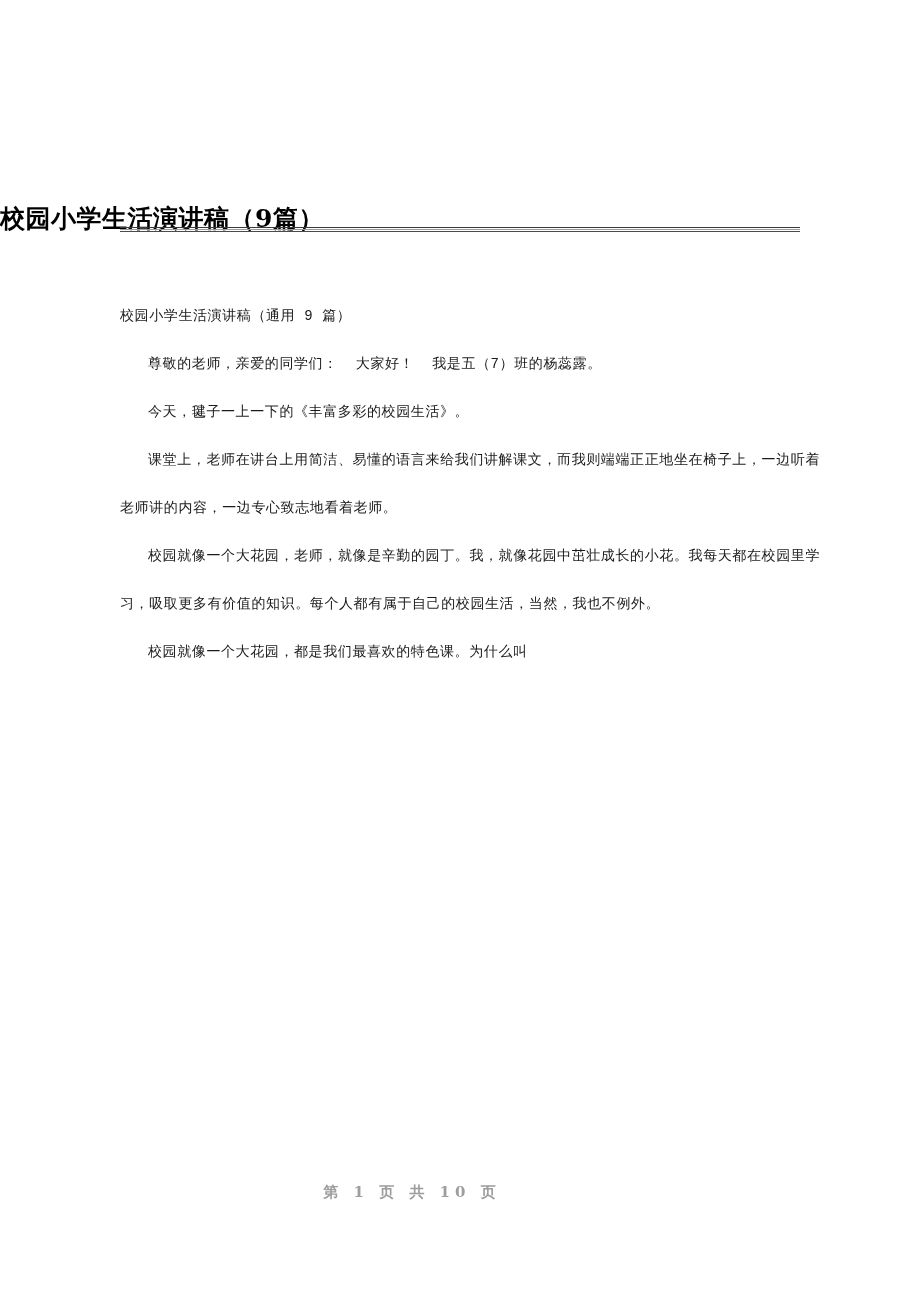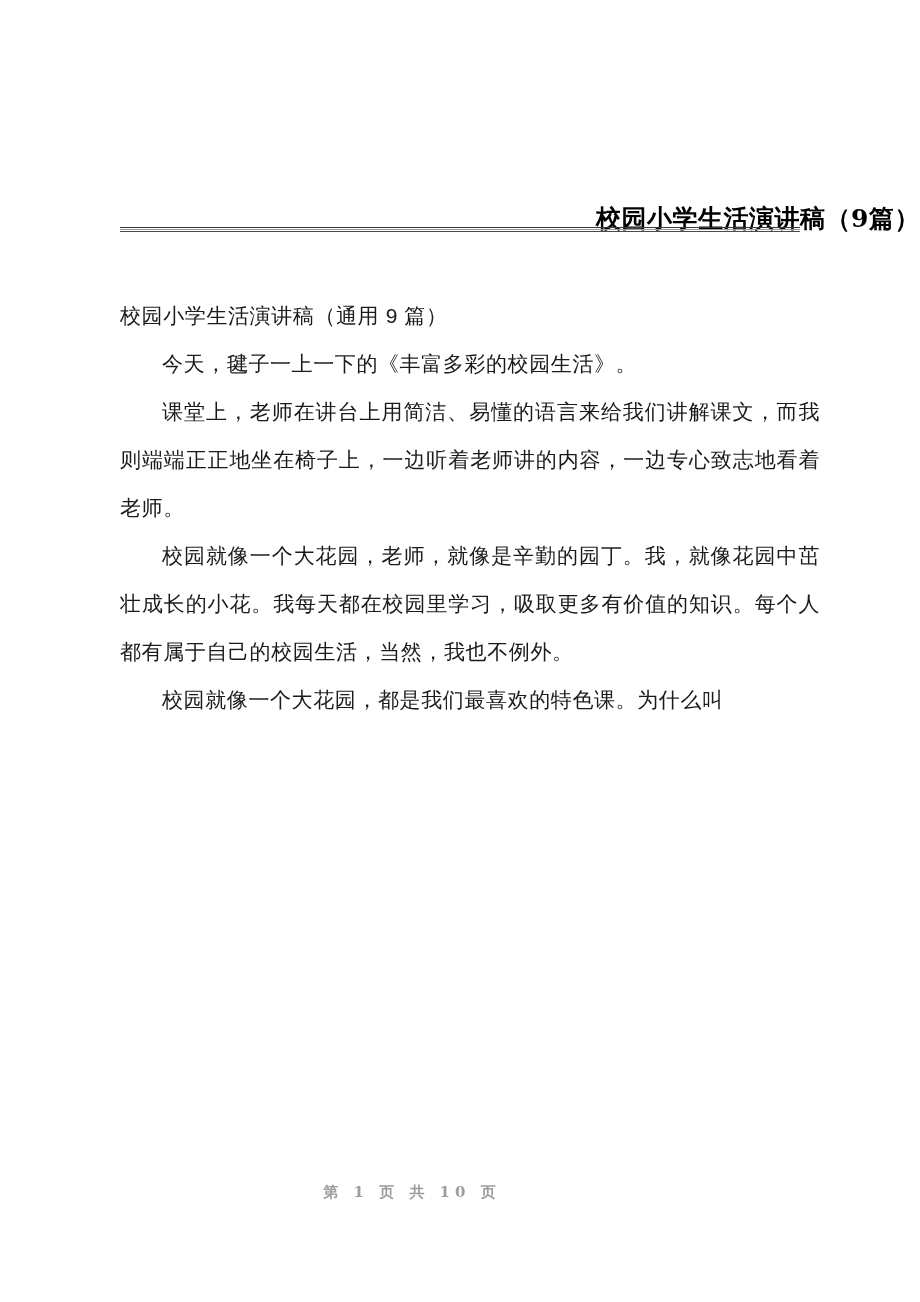--- a/index.html
+++ b/index.html
@@ -16,21 +16,21 @@
     overflow: hidden;
     font-family: "DejaVu Serif", "Liberation Serif", serif;
   }
 
   
   .doc-title {
     position: absolute;
     left: 0;
     top: 186px;
     width: 920px;
-    text-align: right;
+    text-align: left;
     font-family: "DejaVu Serif", "Liberation Serif", serif;
     font-weight: 700;
     font-size: 25px;
     line-height: 32px;
     letter-spacing: 0.5px;
     color: #000000;
     white-space: nowrap;
   }
 
   
@@ -63,22 +63,22 @@
   
   .body-area {
     position: absolute;
     left: 120px;
     top: 292px;
     width: 700px;
   }
 
   p.para {
     margin: 0;
-    font-family: Liberation Sans, sans-serif;
-    font-size: 21px;
+    font-family: Liberation Mono, monospace;
+    font-size: 14px;
     line-height: 48px;
     color: #1a1a1a;
     text-align: justify;
     text-justify: inter-ideograph;
     letter-spacing: 0.6px;
     word-break: break-all;
     white-space: pre-wrap;
   }
 
   p.indent-2 { text-indent: 2em; }
@@ -110,20 +110,21 @@
     <div class="line-top"></div>
     <div class="line-mid"></div>
     <div class="line-bottom"></div>
   </div>
 
   <div class="body-area">
 
     <p class="para indent-0">校园小学生活演讲稿（通用 9 篇）</p>
 
 
+    <p class="para indent-2">尊敬的老师，亲爱的同学们：  大家好！  我是五（7）班的杨蕊露。</p>
 
     <p class="para indent-2">今天，毽子一上一下的《丰富多彩的校园生活》。</p>
 
     <p class="para indent-2">课堂上，老师在讲台上用简洁、易懂的语言来给我们讲解课文，而我则端端正正地坐在椅子上，一边听着老师讲的内容，一边专心致志地看着老师。</p>
 
     <p class="para indent-2">校园就像一个大花园，老师，就像是辛勤的园丁。我，就像花园中茁壮成长的小花。我每天都在校园里学习，吸取更多有价值的知识。每个人都有属于自己的校园生活，当然，我也不例外。</p>
 
 
     <p class="para indent-2">校园就像一个大花园，都是我们最喜欢的特色课。为什么叫</p>
 

